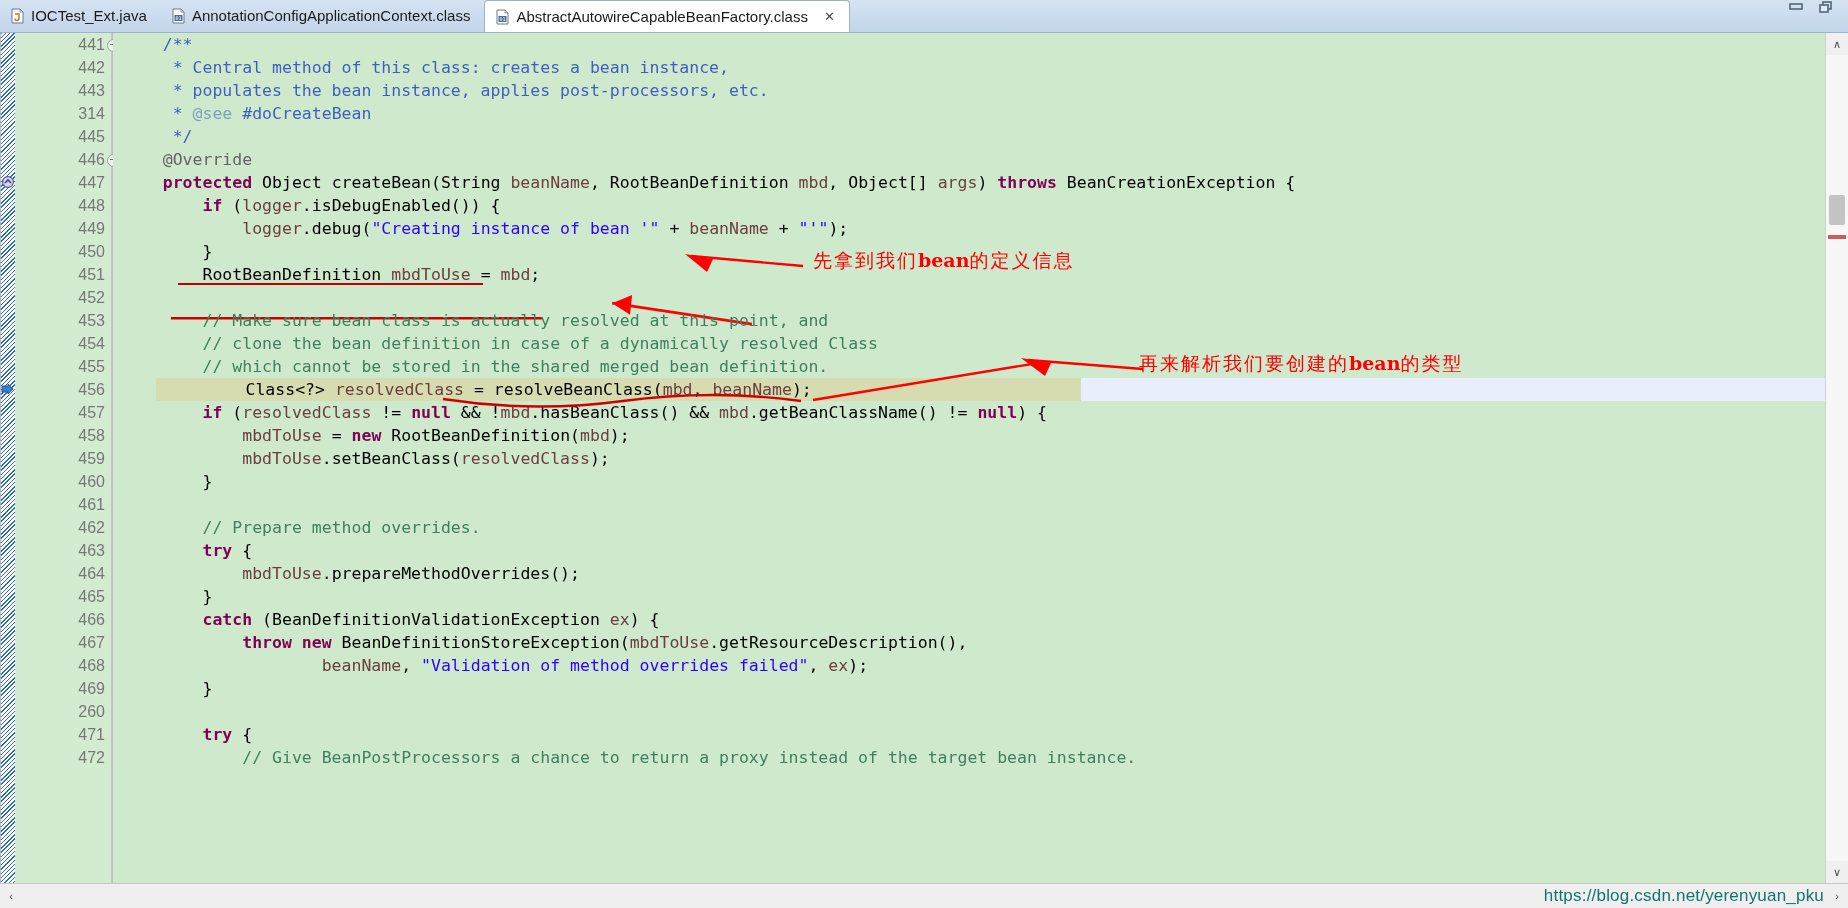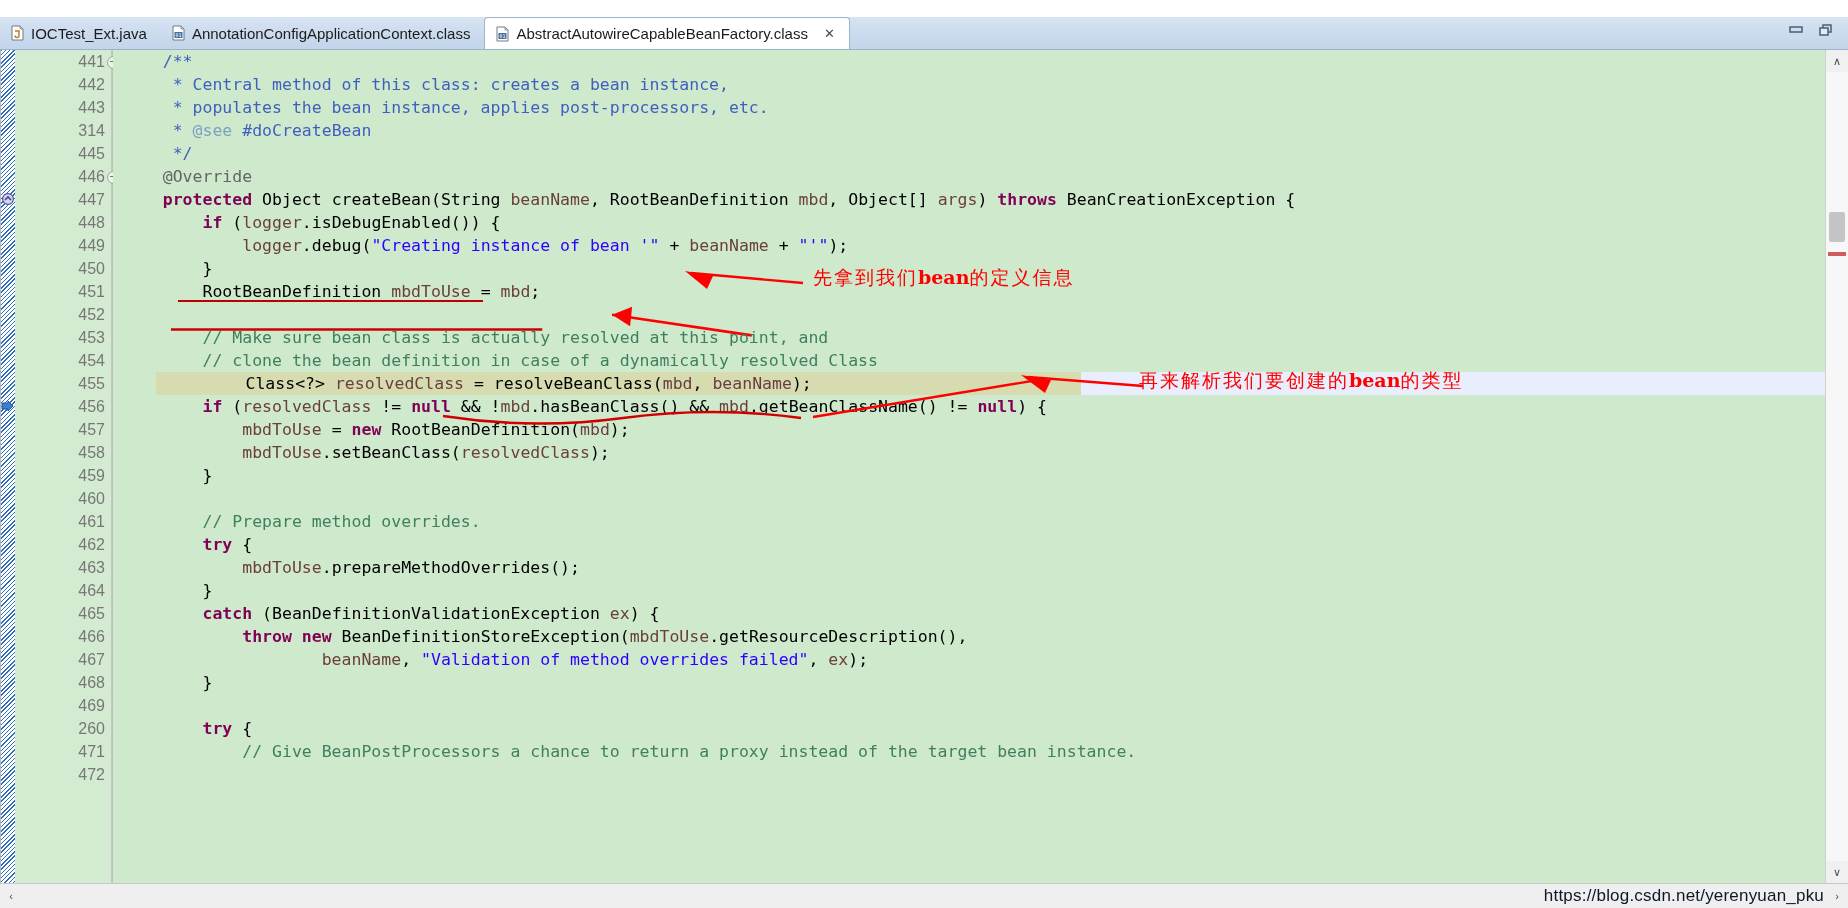--- a/index.html
+++ b/index.html
@@ -13,21 +13,21 @@
     position:relative;width:1848px;height:908px;
     display:flex;flex-direction:column;
     background:#ffffff;
   }
 
   
   .tabbar{
     position:relative;height:32px;flex:0 0 32px;
     background:linear-gradient(to bottom,#d6e3f2 0%,#cbdbee 55%,#c3d5ea 100%);
     border-bottom:1px solid #9cb3cc;
-    display:flex;align-items:center;margin-top:17px;
+    display:flex;align-items:flex-start;
   }
   .tab{
     height:31px;display:flex;align-items:center;gap:6px;
     padding:0 14px 0 10px;font-size:15px;color:#1b1b1b;
     position:relative;white-space:nowrap;cursor:default;
   }
   .tab.inactive{
     background:transparent;
   }
   .tab.active{
@@ -136,21 +136,21 @@
     display:flex;align-items:center;
   }
   .hs-btn{
     width:22px;height:22px;display:flex;align-items:center;justify-content:center;
     color:#4a4a4a;font-size:11px;cursor:default;
   }
   .hs-track{flex:1 1 auto;height:22px;position:relative;}
   .hs-thumb{position:absolute;left:0;top:3px;height:16px;width:0px;background:#c4c4c4;border-radius:2px;}
   .watermark{
     position:absolute;right:24px;bottom:2px;
-    font-size:17px;color:#0f172a;letter-spacing:0.2px;
+    font-size:17px;color:#0f766e;letter-spacing:0.2px;
     font-family:"Liberation Sans", sans-serif;
     pointer-events:none;white-space:nowrap;
   }
 
   
   .overlay{position:absolute;left:0;top:0;width:100%;height:100%;pointer-events:none;}
   .cn-note{
     position:absolute;color:#ff0000;font-size:19px;white-space:nowrap;
     font-family:"DejaVu Sans", sans-serif;
   }
@@ -292,20 +292,21 @@
         <div class="crow"><span class="jdoc">     */</span></div>
         <div class="crow"><span class="plain">    </span><span class="ann">@Override</span></div>
         <div class="crow"><span class="plain">    </span><span class="kw">protected</span><span class="plain"> Object createBean(String </span><span class="param">beanName</span><span class="plain">, RootBeanDefinition </span><span class="param">mbd</span><span class="plain">, Object[] </span><span class="param">args</span><span class="plain">) </span><span class="kw">throws</span><span class="plain"> BeanCreationException {</span></div>
         <div class="crow"><span class="plain">        </span><span class="kw">if</span><span class="plain"> (</span><span class="param">logger</span><span class="plain">.isDebugEnabled()) {</span></div>
         <div class="crow"><span class="plain">            </span><span class="param">logger</span><span class="plain">.debug(</span><span class="str">"Creating instance of bean '"</span><span class="plain"> + </span><span class="param">beanName</span><span class="plain"> + </span><span class="str">"'"</span><span class="plain">);</span></div>
         <div class="crow"><span class="plain">        }</span></div>
         <div class="crow"><span class="plain">        RootBeanDefinition </span><span class="param">mbdToUse</span><span class="plain"> = </span><span class="param">mbd</span><span class="plain">;</span></div>
         <div class="crow"><span class="plain"></span></div>
         <div class="crow"><span class="cmt">        // Make sure bean class is actually resolved at this point, and</span></div>
         <div class="crow"><span class="cmt">        // clone the bean definition in case of a dynamically resolved Class</span></div>
+        <div class="crow"><span class="cmt">        // which cannot be stored in the shared merged bean definition.</span></div>
         <div class="crow hl-blue" style="position: relative; z-index: 0;"><span style="position: absolute; left: 0px; top: 0px; height: 100%; width: 925px; background: rgb(214, 219, 176); z-index: -1;"></span><span class="plain">        Class&lt;?&gt; </span><span class="param">resolvedClass</span><span class="plain"> = resolveBeanClass(</span><span class="param">mbd</span><span class="plain">, </span><span class="param">beanName</span><span class="plain">);</span></div>
         <div class="crow"><span class="plain">        </span><span class="kw">if</span><span class="plain"> (</span><span class="param">resolvedClass</span><span class="plain"> != </span><span class="kw">null</span><span class="plain"> &amp;&amp; !</span><span class="param">mbd</span><span class="plain">.hasBeanClass() &amp;&amp; </span><span class="param">mbd</span><span class="plain">.getBeanClassName() != </span><span class="kw">null</span><span class="plain">) {</span></div>
         <div class="crow"><span class="plain">            </span><span class="param">mbdToUse</span><span class="plain"> = </span><span class="kw">new</span><span class="plain"> RootBeanDefinition(</span><span class="param">mbd</span><span class="plain">);</span></div>
         <div class="crow"><span class="plain">            </span><span class="param">mbdToUse</span><span class="plain">.setBeanClass(</span><span class="param">resolvedClass</span><span class="plain">);</span></div>
         <div class="crow"><span class="plain">        }</span></div>
         <div class="crow"><span class="plain"></span></div>
         <div class="crow"><span class="cmt">        // Prepare method overrides.</span></div>
         <div class="crow"><span class="plain">        </span><span class="kw">try</span><span class="plain"> {</span></div>
         <div class="crow"><span class="plain">            </span><span class="param">mbdToUse</span><span class="plain">.prepareMethodOverrides();</span></div>
         <div class="crow"><span class="plain">        }</span></div>

